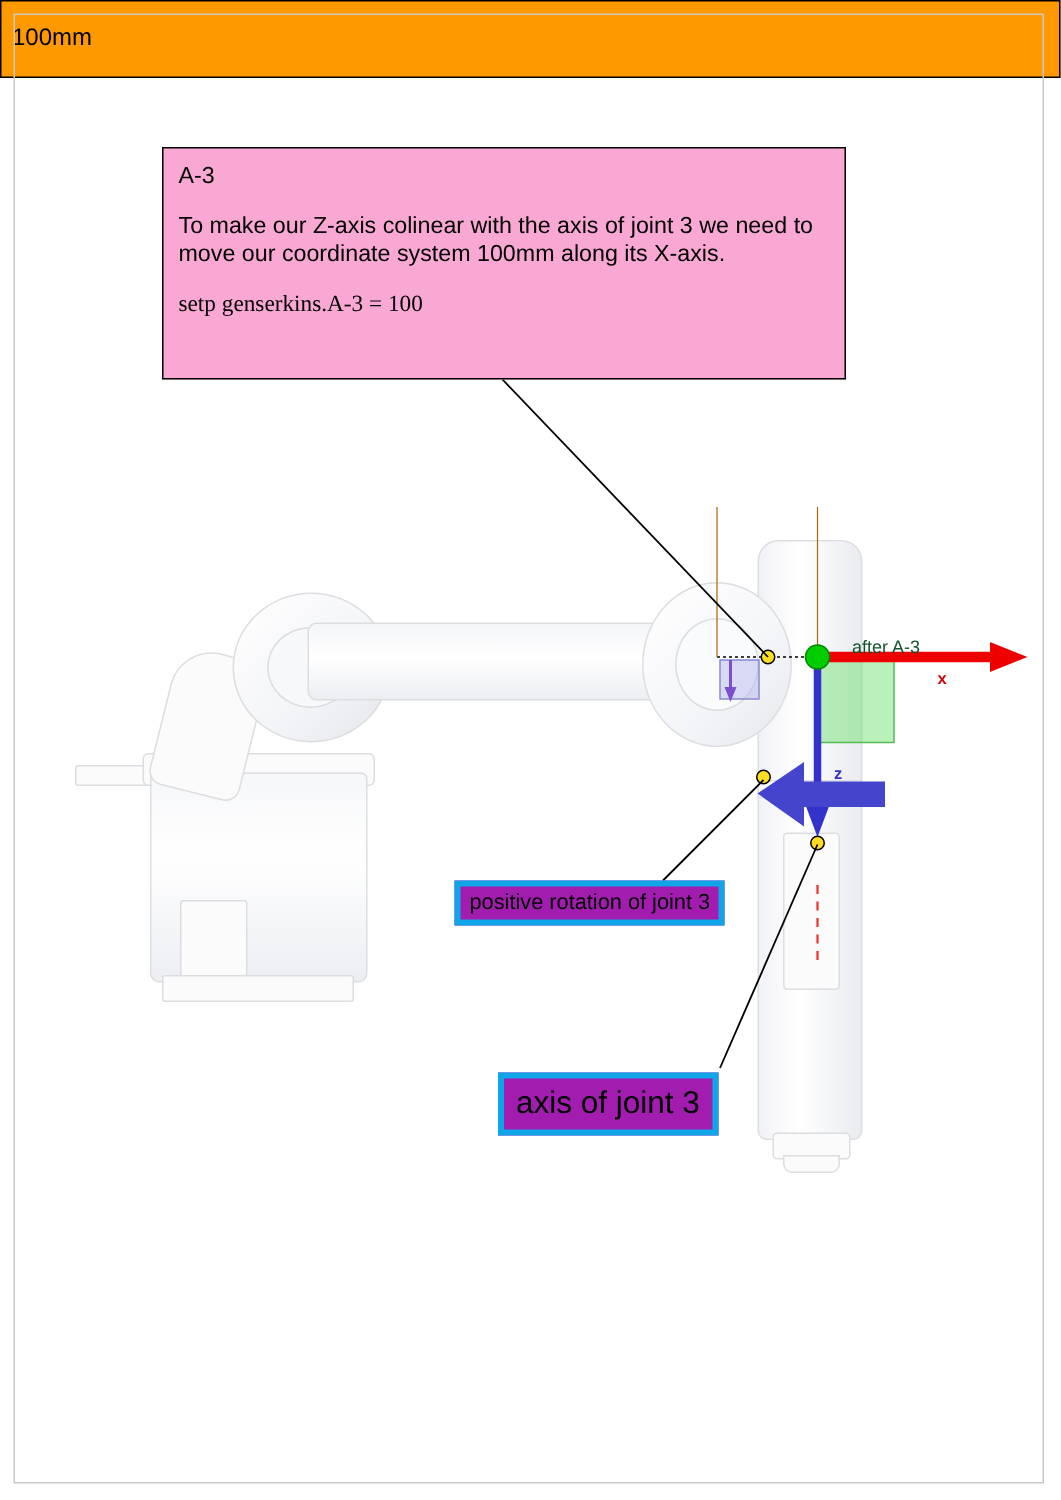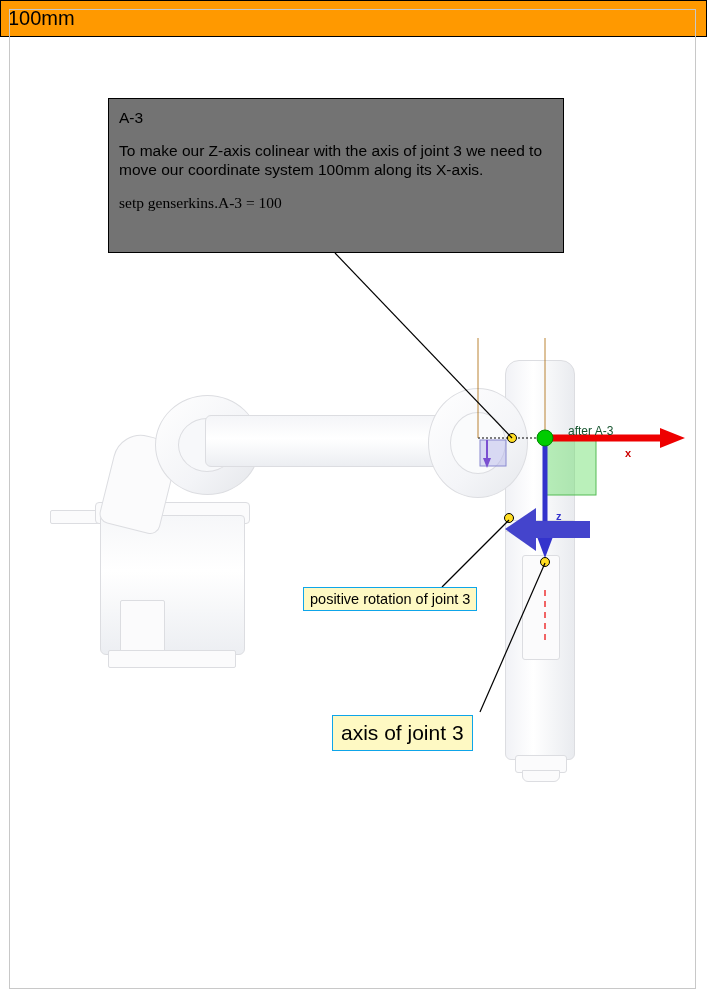--- a/index.html
+++ b/index.html
@@ -136,61 +136,61 @@
     width: 38px; height: 12px;
     border-radius: 0 0 6px 6px;
   }
 
   
   .gfx { position: absolute; left: 0; top: 0; width: 707px; height: 1000px; pointer-events: none; }
 
   
   .callout {
     position: absolute;
-    background: #737373;
+    background: #f9a8d4;
     border: 1px solid #000000;
     color: #000000;
     box-sizing: border-box;
   }
   .callout-a3 {
     left: 108px; top: 98px;
     width: 456px; height: 155px;
     padding: 10px 10px 0 10px;
     font-size: 15.5px;
     line-height: 1.22;
   }
   .callout-a3 .title { margin: 0 0 14px 0; }
   .callout-a3 .body { margin: 0 0 14px 0; }
   .callout-a3 .code { margin: 0; font-family: Liberation Serif, serif; }
 
   .label-box {
     position: absolute;
-    background: #fef9c3;
-    border: 1px solid #0ea5e9;
+    background: #a21caf;
+    border: 4px solid #0ea5e9;
     color: #000000;
     box-sizing: border-box;
     white-space: nowrap;
     text-align: right;
   }
   .lbl-posrot {
     left: 303px; top: 587px;
     padding: 3px 6px;
     font-size: 14.5px;
   }
   .lbl-axis {
     left: 332px; top: 715px;
     padding: 5px 8px;
     font-size: 21px;
   }
   .lbl-100mm {
     left: 478px; top: 314px;
-    padding: 6px 7px;
+    padding: 16px 7px;
     background: #ff9900;
     border: 1px solid #000000;
-    font-size: 20px;
+    font-size: 16px;
     color: #000000;
   }
   .lbl-after {
     position: absolute;
     left: 568px; top: 424px;
     font-size: 12px;
     color: #14532d;
   }
   .lbl-x {
     position: absolute;

